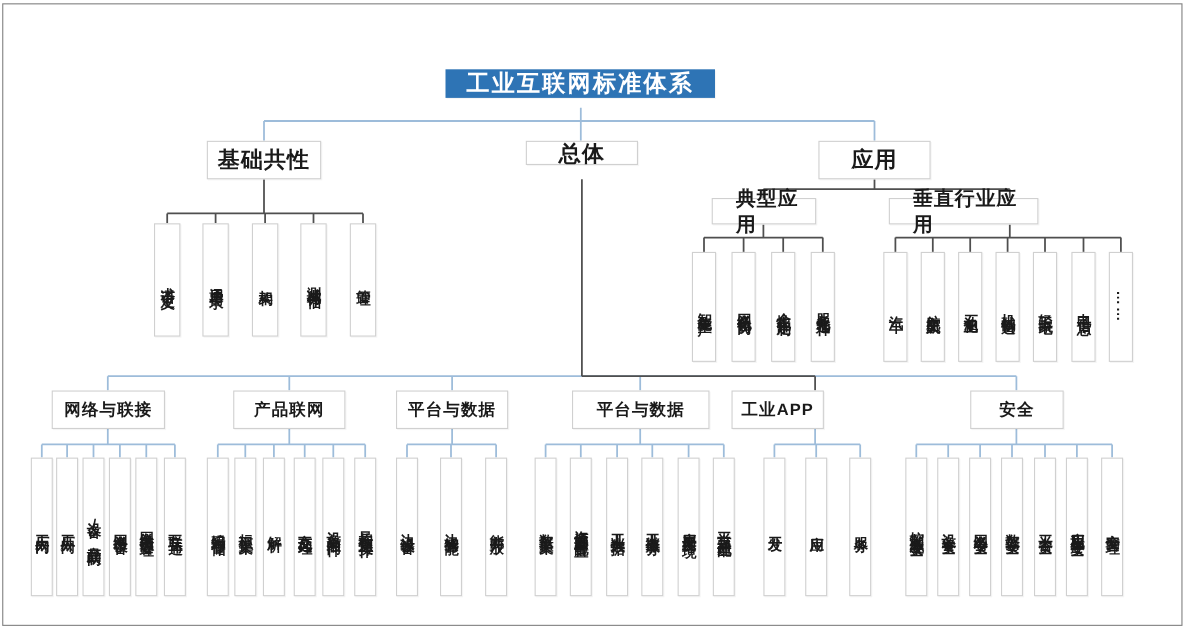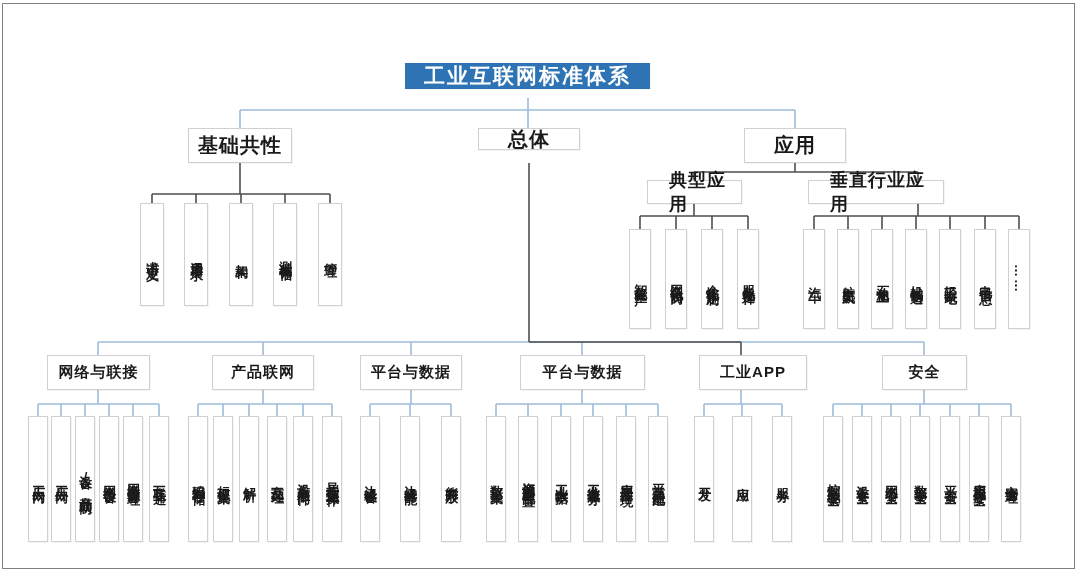--- a/index.html
+++ b/index.html
@@ -123,21 +123,21 @@
     <span class="vtext">电子信息</span>
   </div>
 <div class="vbox" style="left:1008px;top:229px;width:22px;height:100px">
     <span class="vtext mixed">……</span>
   </div>
 
 <div class="hbox cat" style="left:47px;top:355px;width:103px;height:35px">网络与联接</div>
 <div class="hbox cat" style="left:212px;top:355px;width:102px;height:35px">产品联网</div>
 <div class="hbox cat" style="left:360px;top:355px;width:102px;height:35px">平台与数据</div>
 <div class="hbox cat" style="left:520px;top:355px;width:125px;height:35px">平台与数据</div>
-<div class="hbox cat" style="left:699px;top:355px;width:108px;height:35px">工业APP</div>
+<div class="hbox cat" style="left:665px;top:355px;width:84px;height:35px">工业APP</div>
 <div class="hbox cat" style="left:882px;top:355px;width:85px;height:35px">安全</div>
 
 <div class="vbox" style="left:28px;top:416px;width:20px;height:126px">
     <span class="vtext">工厂内网</span>
   </div>
 <div class="vbox" style="left:51px;top:416px;width:20px;height:126px">
     <span class="vtext">工厂外网</span>
   </div>
 <div class="vbox" style="left:75px;top:416px;width:20px;height:126px">
     <span class="vtext">设备/产品联网</span>

